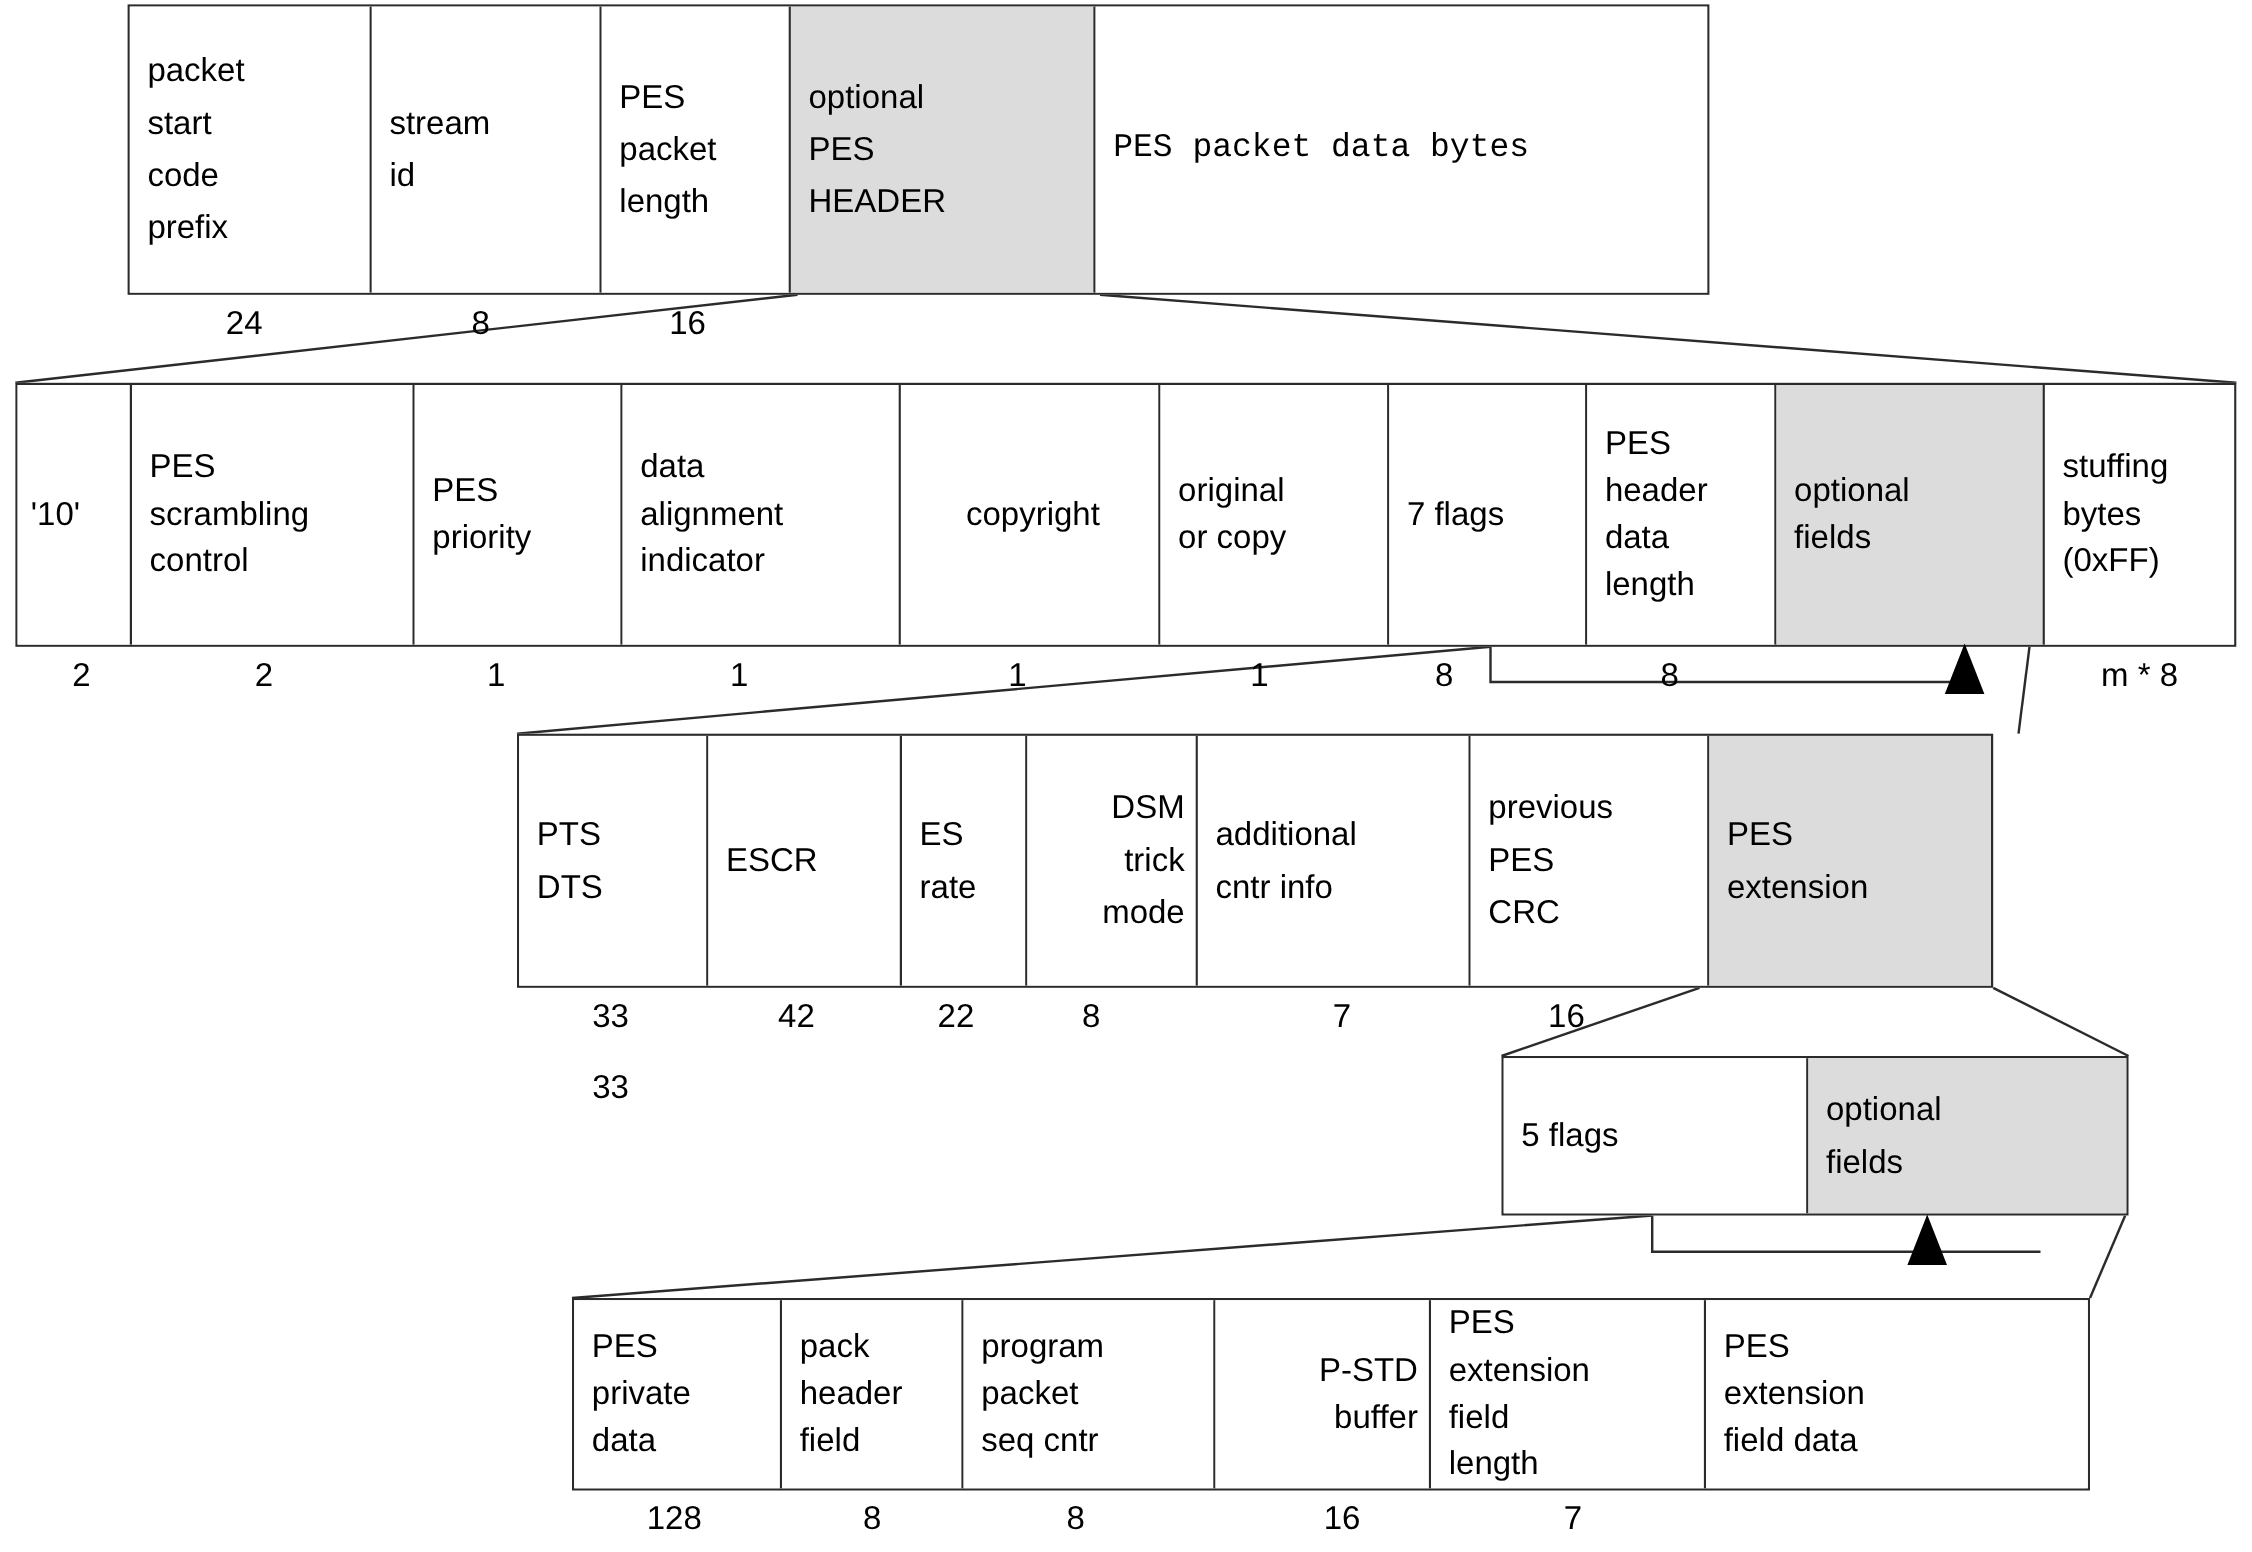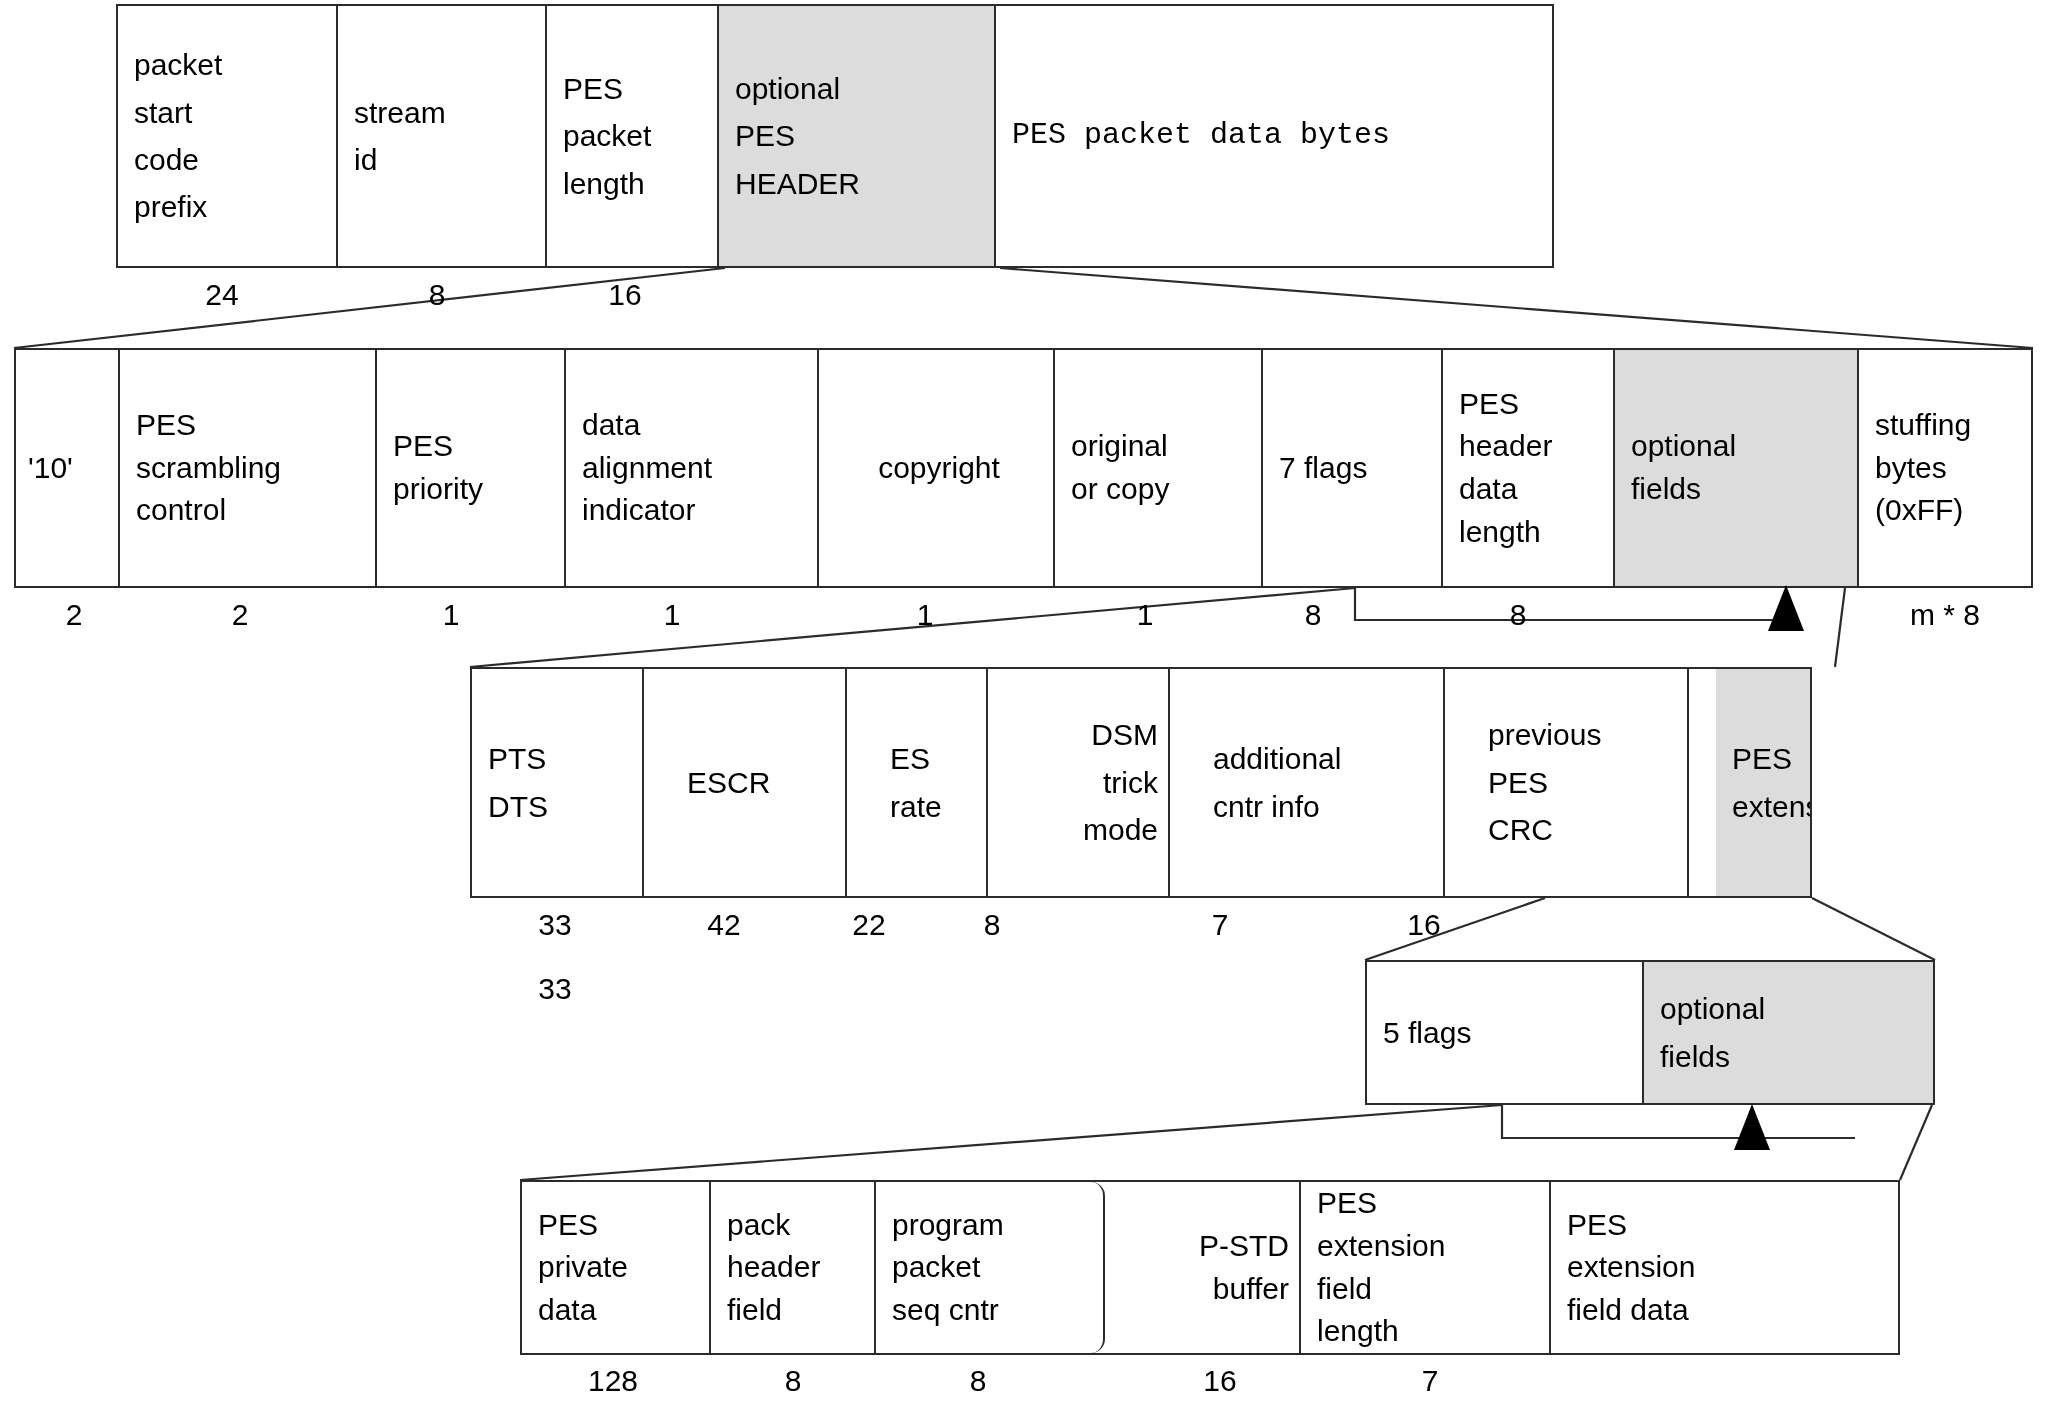--- a/index.html
+++ b/index.html
@@ -170,21 +170,21 @@
     <span style="left:1145px;">1</span>
     <span style="left:1313px;">8</span>
     <span style="left:1518px;">8</span>
     <span style="left:1945px;">m * 8</span>
   </div>
 
   <svg class="arrowmark" style="left:1756px; top:585px; width:60px; height:48px;" viewBox="0 0 60 48">
     <polygon points="30,0 48,46 12,46" fill="#000"></polygon>
   </svg>
 
-  <div class="row" id="row-optional-fields" style="left:470px; top:667px; width:1342px; height:231px;gap:27px;">
+  <div class="row" id="row-optional-fields" style="left:470px; top:667px; width:1342px; height:231px;">
     <div class="cell" style="width:172px;">
       <span class="ln">PTS</span>
       <span class="ln">DTS</span>
     </div>
     <div class="cell" style="width:176px;">
       <span class="ln">ESCR</span>
     </div>
     <div class="cell" style="width:114px;">
       <span class="ln">ES</span>
       <span class="ln">rate</span>
@@ -239,21 +239,21 @@
     <div class="cell tight" style="width:189px;">
       <span class="ln">PES</span>
       <span class="ln">private</span>
       <span class="ln">data</span>
     </div>
     <div class="cell tight" style="width:165px;">
       <span class="ln">pack</span>
       <span class="ln">header</span>
       <span class="ln">field</span>
     </div>
-    <div class="cell tight" style="width:229px;border-radius:14px;">
+    <div class="cell tight" style="width:229px;">
       <span class="ln">program</span>
       <span class="ln">packet</span>
       <span class="ln">seq cntr</span>
     </div>
     <div class="cell tight" style="width:196px;text-align:right;">
       <span class="ln">P-STD</span>
       <span class="ln">buffer</span>
     </div>
     <div class="cell tight" style="width:250px;">
       <span class="ln">PES</span>

